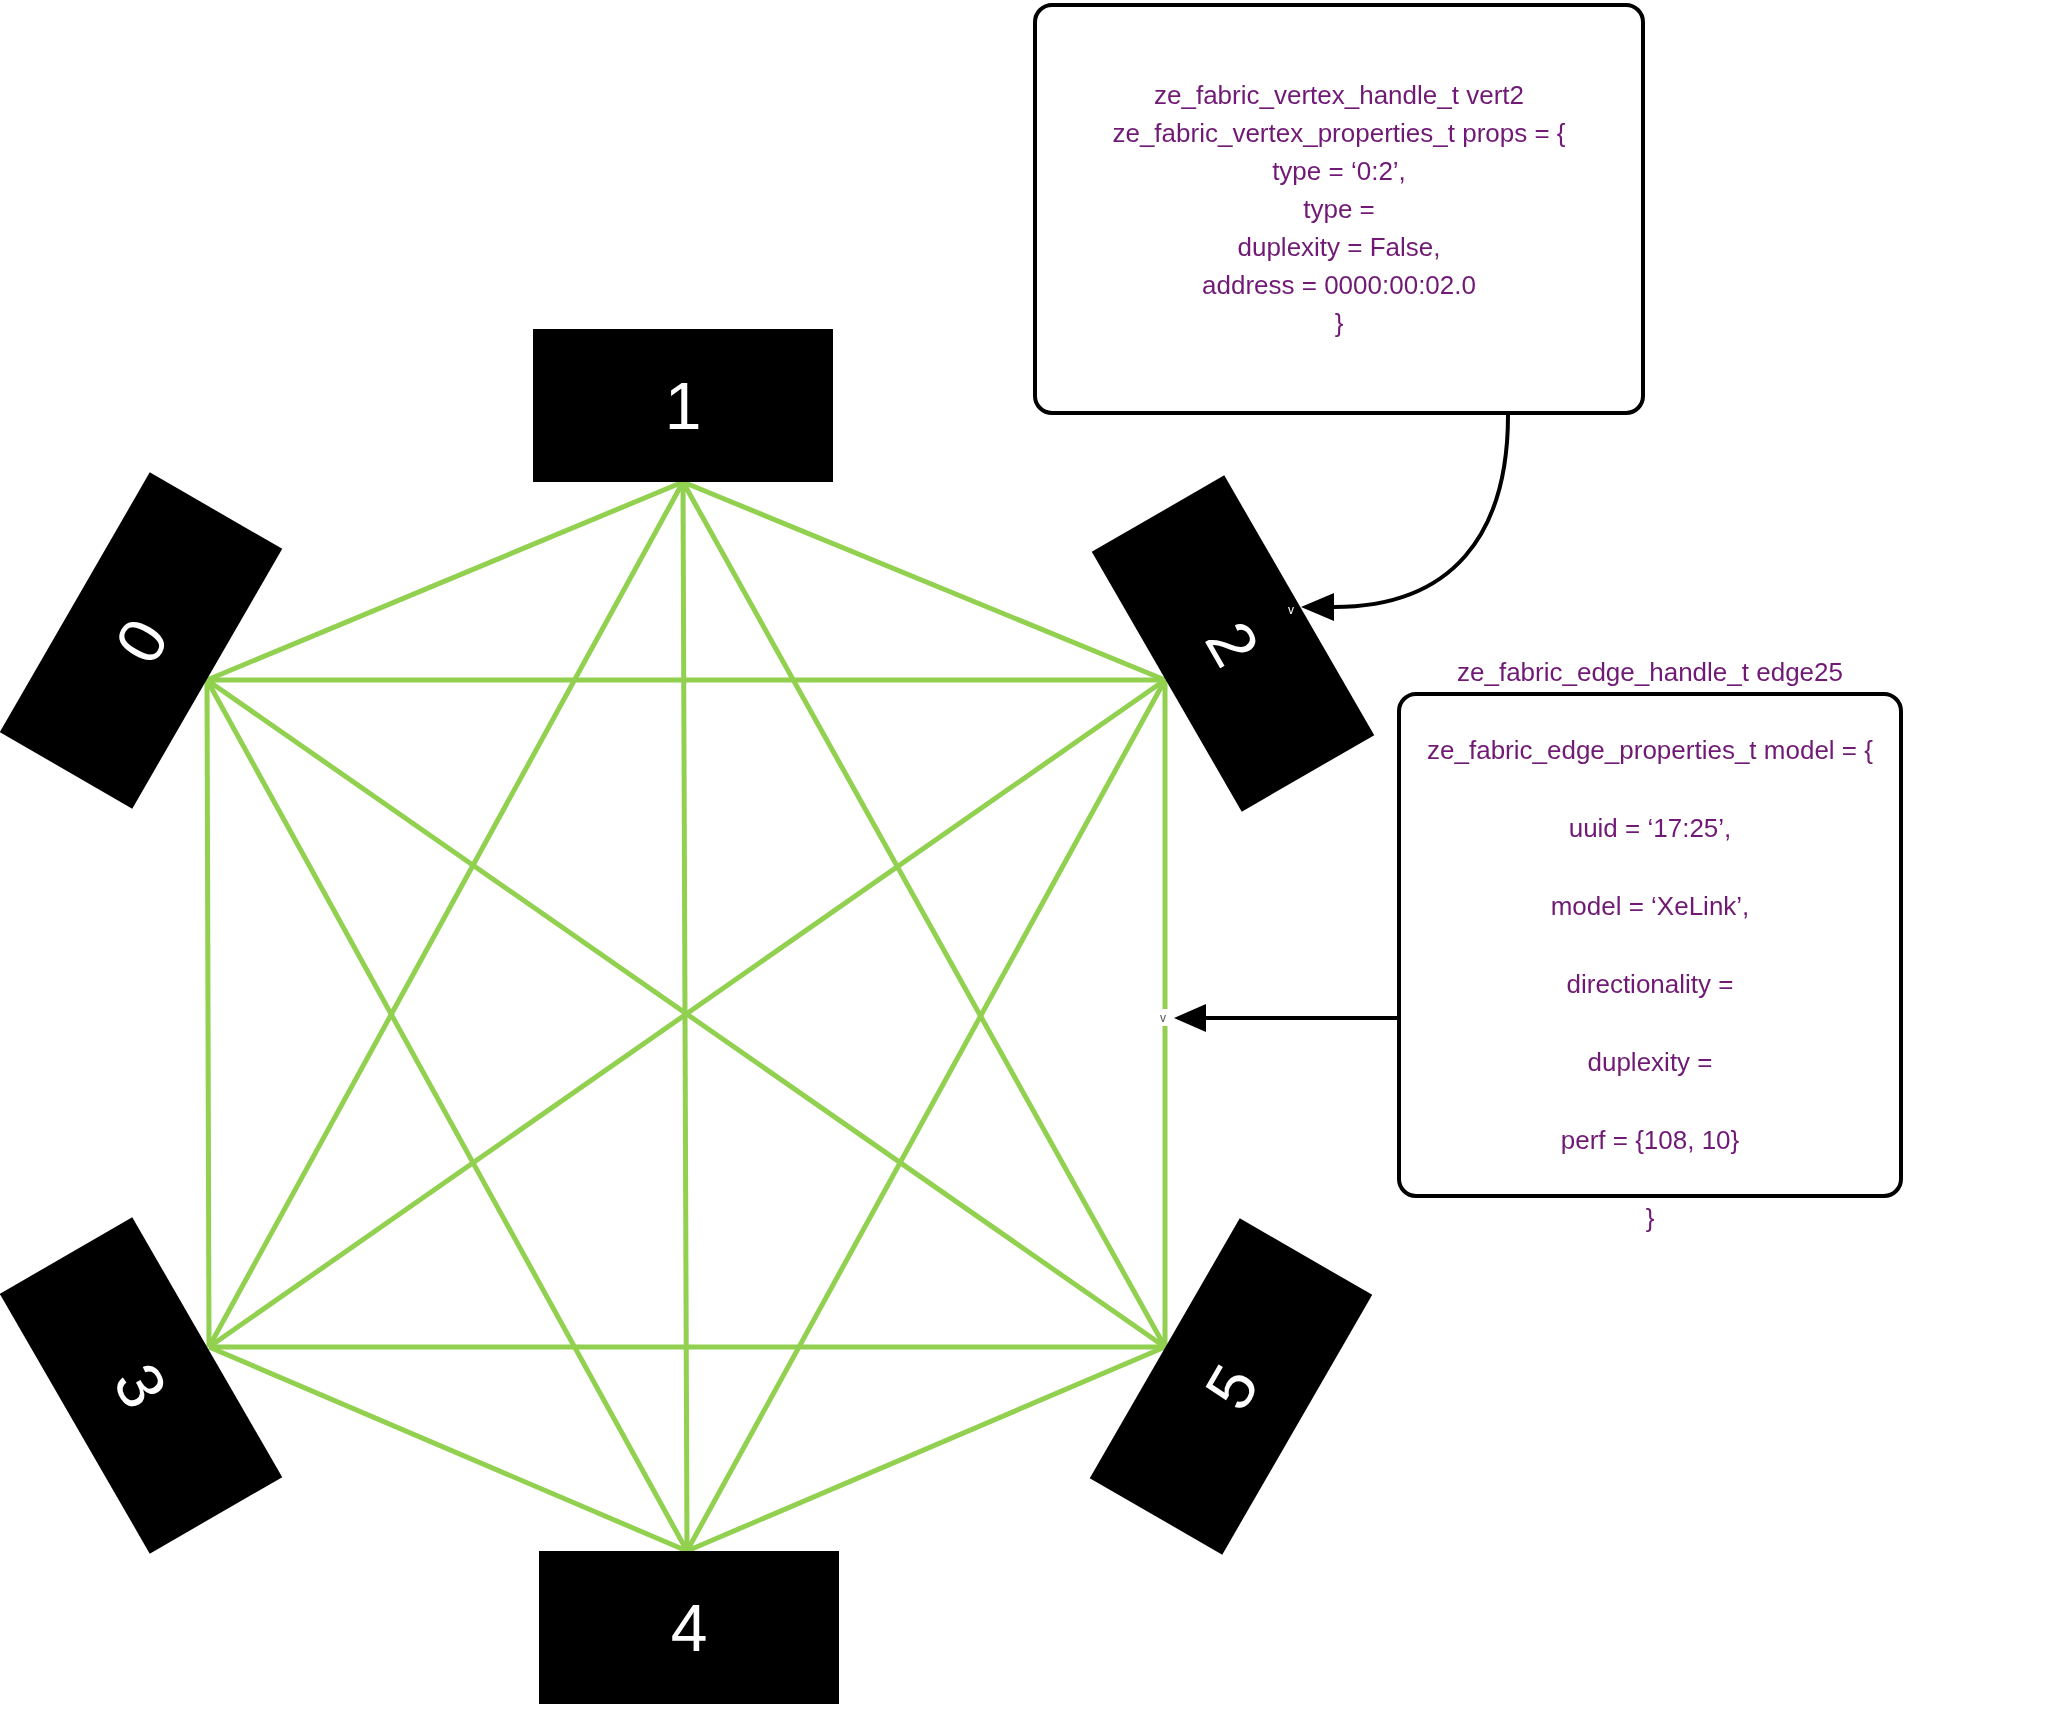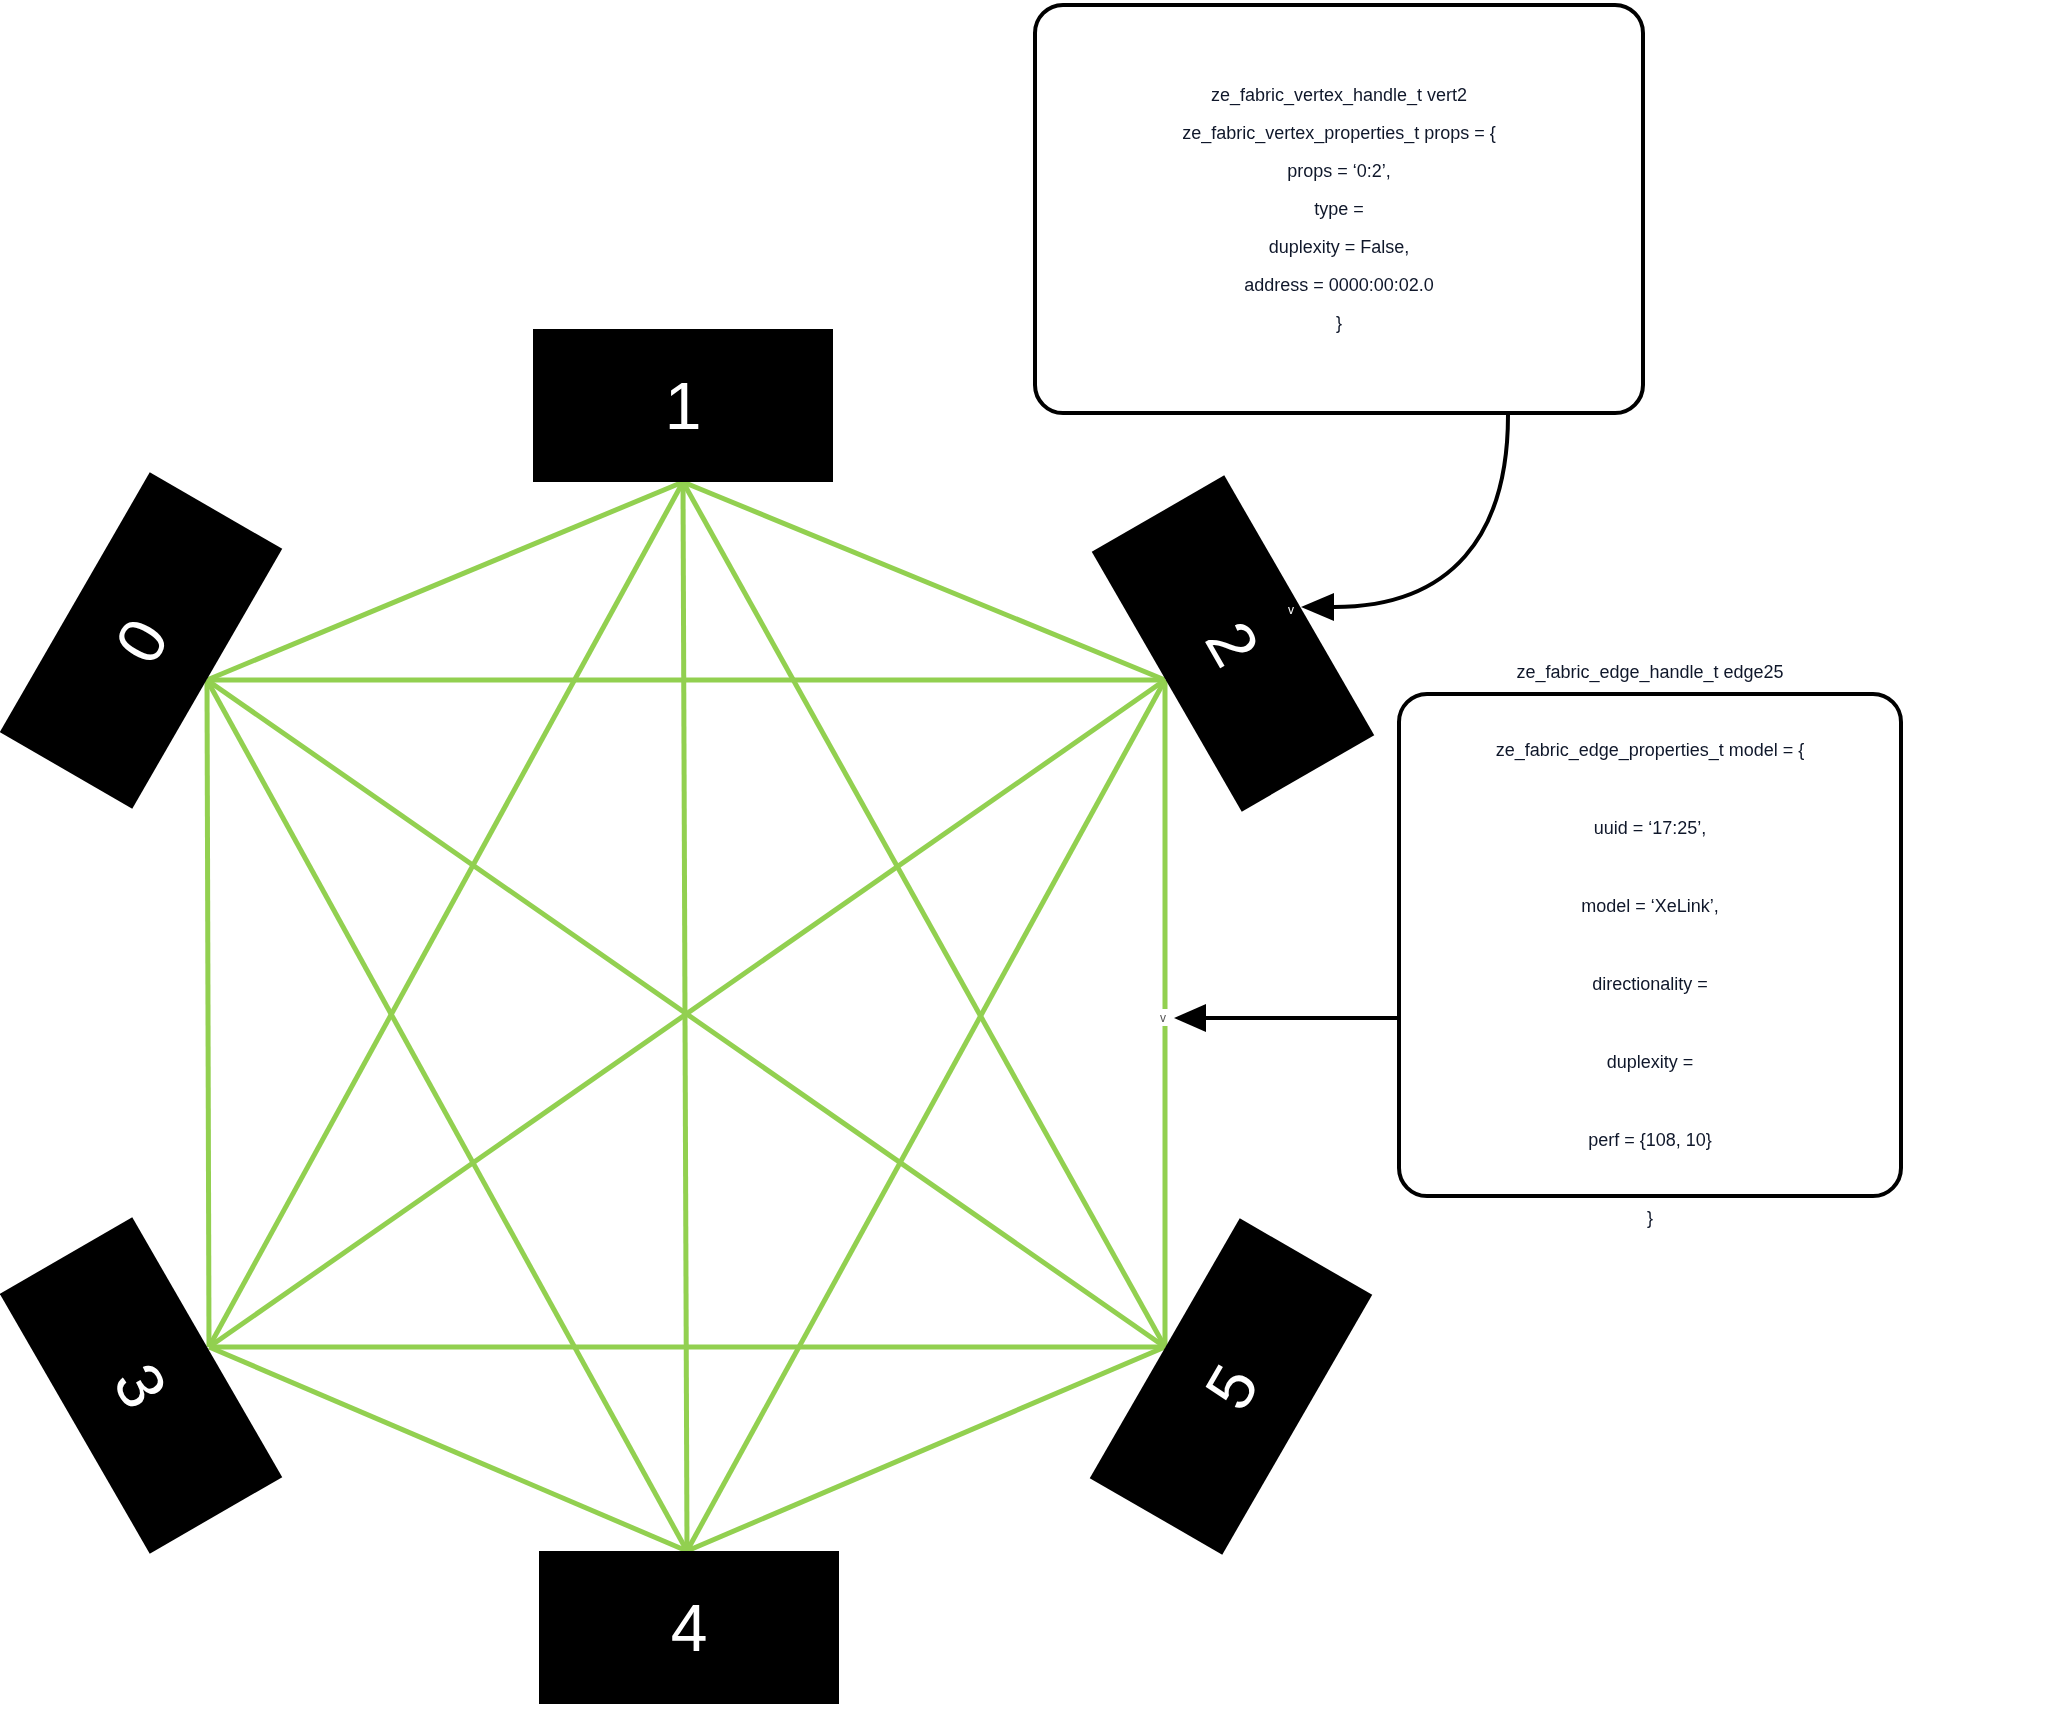--- a/index.html
+++ b/index.html
@@ -36,28 +36,28 @@
   .n4 { left: 539px;  top: 1551px; }
   .n0 { left: -9px;   top: 564px;  transform: rotate(-60deg); }
   .n2 { left: 1083px; top: 567px;  transform: rotate(60deg); }
   .n3 { left: -9px;   top: 1309px; transform: rotate(60deg); }
   .n5 { left: 1081px; top: 1310px; transform: rotate(-60deg); }
   .callout {
     position: absolute;
     box-sizing: border-box;
     background: #ffffff;
     border: 4px solid #000000;
-    border-radius: 30px;
+    border-radius: 19px;
     display: flex;
     flex-direction: column;
     align-items: center;
     justify-content: center;
     text-align: center;
-    color: #0f172a;
-    font-size: 18px;
+    color: #701a75;
+    font-size: 26px;
     font-weight: 300;
     line-height: 38px;
   }
   .callout .line { display: block; white-space: nowrap; }
   .callout-vertex { left: 1033px; top: 3px;   width: 612px; height: 412px; }
   .callout-edge   { left: 1397px; top: 692px; width: 506px; height: 506px; gap: 40px; }
 </style>
 </head>
 <body>
 
@@ -109,21 +109,21 @@
 
     <line x1="1397" y1="1018" x2="1206" y2="1018" stroke="#000000" stroke-width="4"></line>
     <polygon points="1174,1018 1206,1004 1206,1032" fill="#000000"></polygon>
     <rect x="1156" y="1009" width="17" height="17" fill="#ffffff"></rect>
     <text x="1160" y="1022" font-size="12" fill="#555555" font-family="Liberation Sans, sans-serif">v</text>
   </svg>
 
   <div class="callout callout-vertex">
     <span class="line">ze_fabric_vertex_handle_t vert2</span>
     <span class="line">ze_fabric_vertex_properties_t props = {</span>
-    <span class="line">props = ‘0:2’,</span>
+    <span class="line">type = ‘0:2’,</span>
     <span class="line">type =</span>
     <span class="line">duplexity = False,</span>
     <span class="line">address = 0000:00:02.0</span>
     <span class="line">}</span>
   </div>
 
   <div class="callout callout-edge">
     <span class="line">ze_fabric_edge_handle_t edge25</span>
     <span class="line">ze_fabric_edge_properties_t model = {</span>
     <span class="line">uuid = ‘17:25’,</span>

